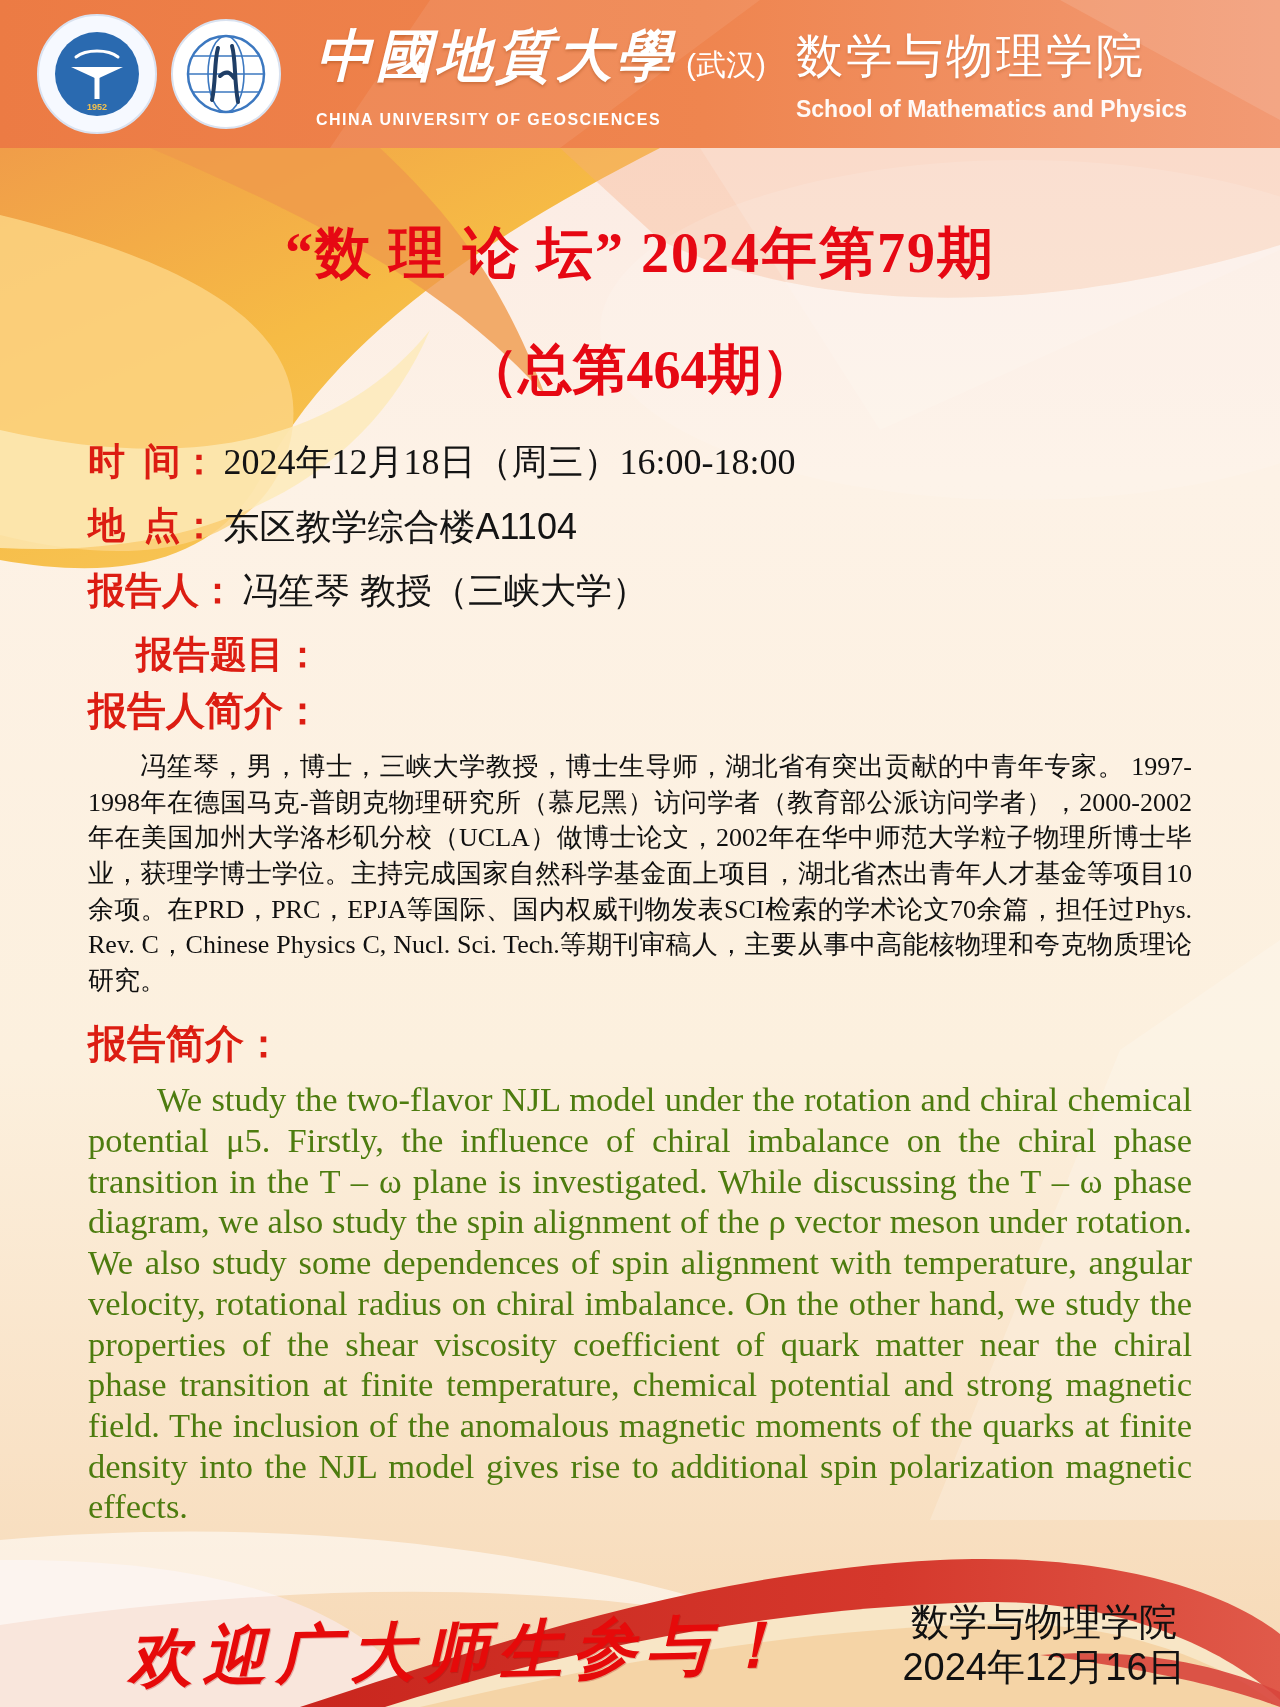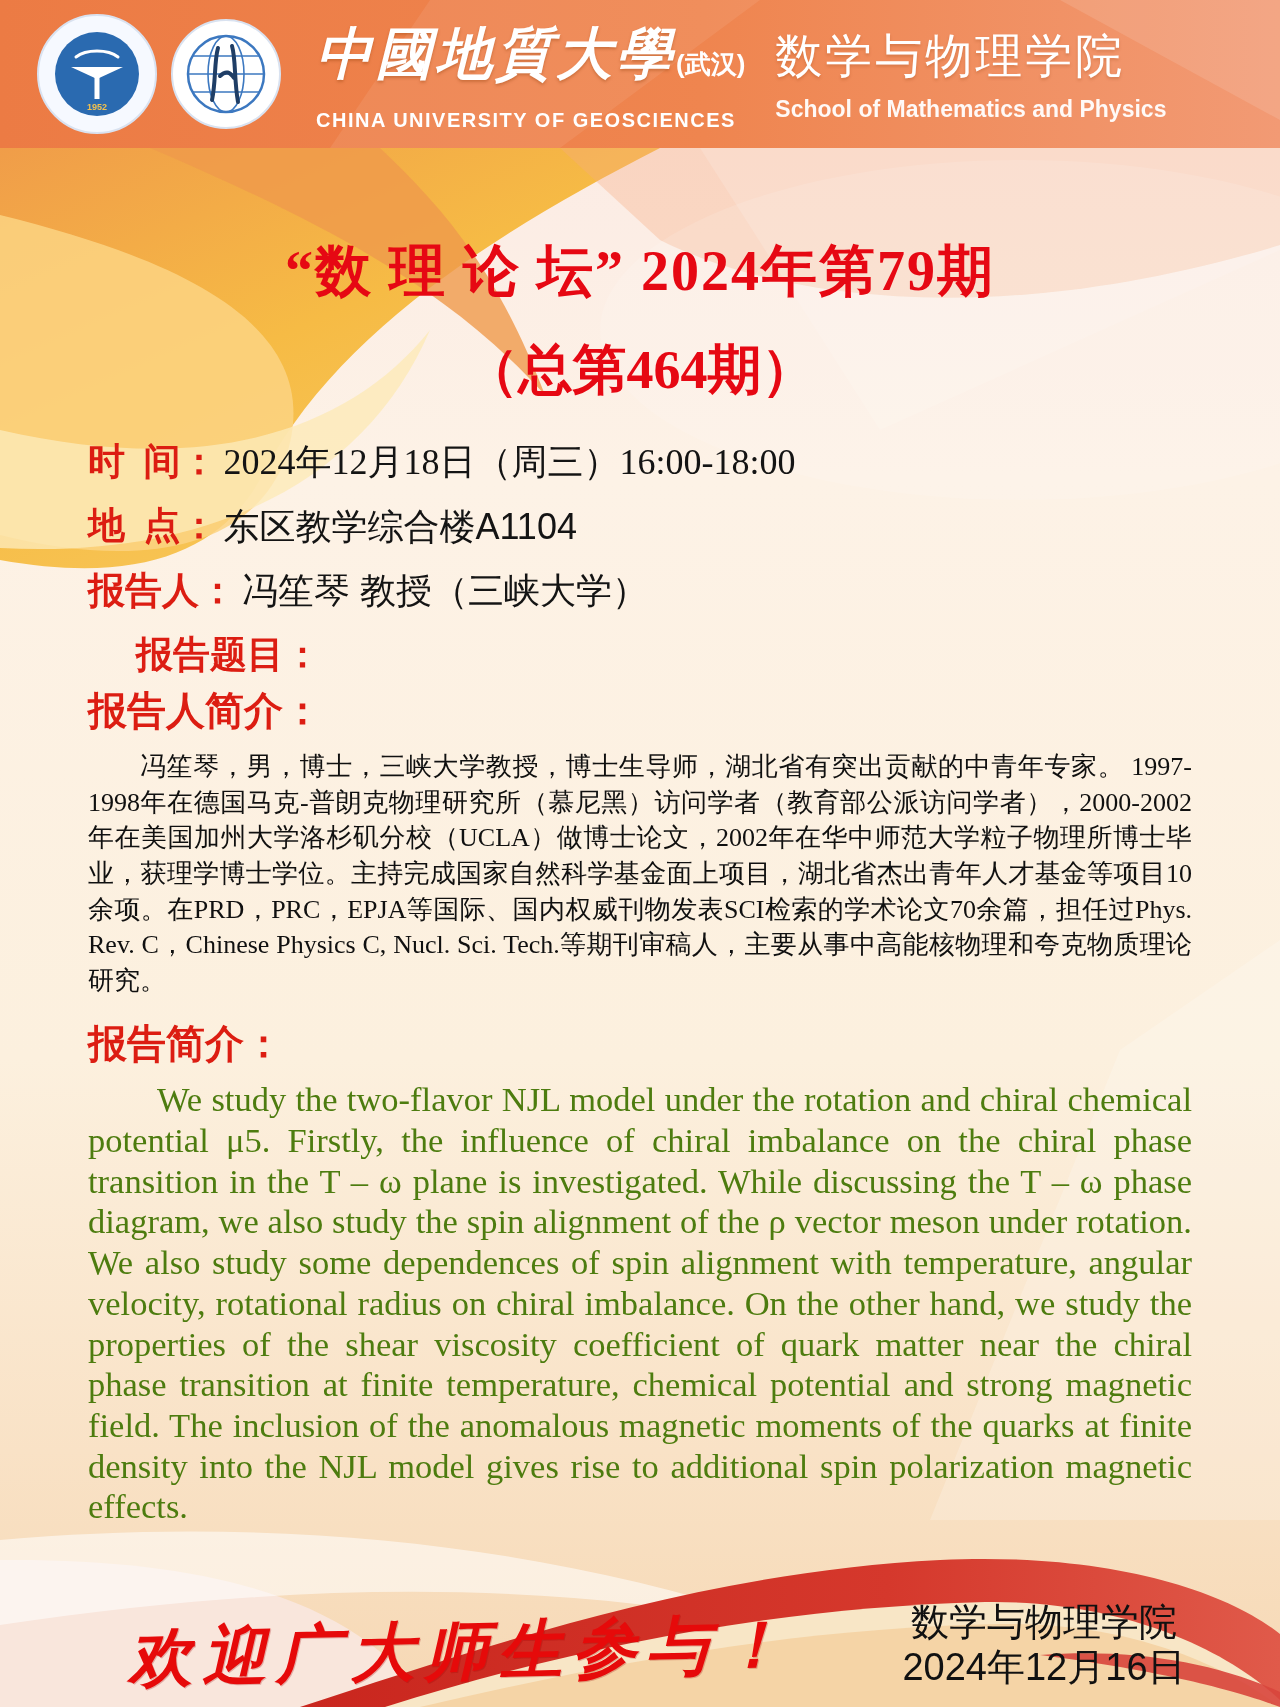--- a/index.html
+++ b/index.html
@@ -19,38 +19,38 @@
   .logo svg{display:block;}
   .logo-univ{margin-left:36px;}
   .logo-school{margin-left:12px;}
   .uni-block{margin-left:34px; color:#fff;}
   .uni-zh-row{display:flex; align-items:baseline; white-space:nowrap;}
   .uni-zh{
     font-family:"DejaVu Serif","Liberation Serif",serif;
     font-size:56px; font-weight:bold; font-style:italic; letter-spacing:4px;
     text-shadow:0 2px 3px rgba(140,60,10,.35);
   }
-  .campus{font-size:26px; font-weight:bold; font-style:normal;
+  .campus{font-size:30px; font-weight:normal; margin-left:10px; font-style:normal;
     font-family:"Liberation Sans",sans-serif;}
   .uni-en{
-    font-size:20px; font-weight:bold; letter-spacing:1.5px; margin-top:16px;
+    font-size:16px; font-weight:bold; letter-spacing:1.5px; margin-top:16px;
     font-family:"Liberation Sans",sans-serif;
   }
   .school-block{margin-left:30px; color:#fff;}
   .school-zh{font-size:47px; letter-spacing:3px; font-weight:500;
     text-shadow:0 2px 3px rgba(140,60,10,.25);}
   .school-en{font-size:23px; margin-top:8px; color:rgba(255,255,255,.95); font-weight:bold;}
 
   
   .title1,.title2{
     position:absolute; left:0; width:1280px; text-align:center; z-index:3;
     color:#e60813; font-weight:bold;
     font-family:"Liberation Serif","DejaVu Serif",serif;
   }
-  .title1{top:234px; font-size:56px; letter-spacing:2px;}
+  .title1{top:216px; font-size:56px; letter-spacing:2px;}
   .title2{top:334px; font-size:54px;}
 
   
   .content{
     position:absolute; top:438px; left:88px; width:1104px; z-index:3; color:#141414;
   }
   .info-row{display:flex; align-items:flex-end; margin-bottom:17px;}
   .label{
     flex:0 0 auto; color:#dc1d12; font-weight:bold; font-size:37px;
     font-family:"Liberation Serif","DejaVu Serif",serif; white-space:pre; line-height:1.28;

